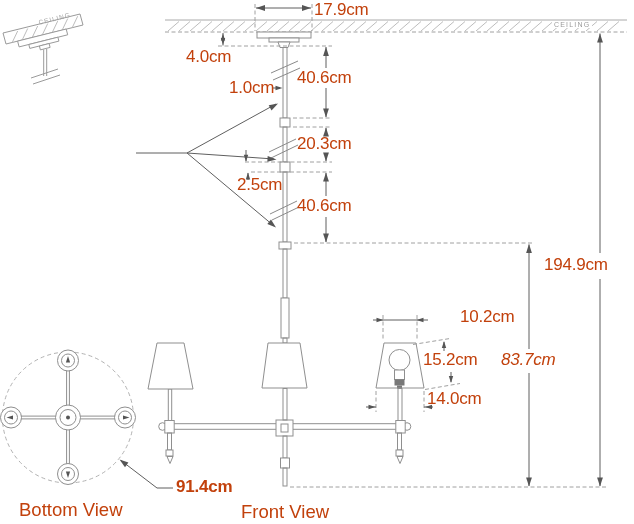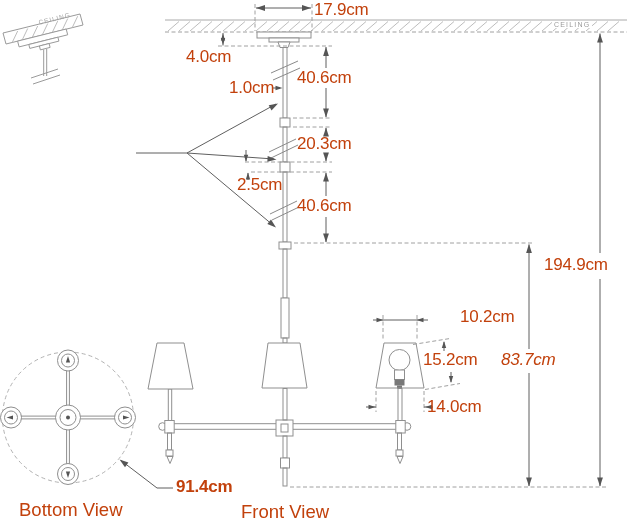--- a/index.html
+++ b/index.html
@@ -260,21 +260,21 @@
   <div class="lbl dim" style="left:186px;top:48px;">4.0cm</div>
   <div class="lbl dim" style="left:297px;top:69px;">40.6cm</div>
   <div class="lbl dim" style="left:229px;top:79px;">1.0cm</div>
   <div class="lbl dim" style="left:297px;top:135px;text-align:right;">20.3cm</div>
   <div class="lbl dim" style="left:237px;top:176px;">2.5cm</div>
   <div class="lbl dim" style="left:297px;top:197px;">40.6cm</div>
   <div class="lbl dim" style="left:544px;top:256px;">194.9cm</div>
   <div class="lbl dim" style="left:501px;top:351px;font-style:italic;">83.7cm</div>
   <div class="lbl dim" style="left:424px;top:308px;margin-left:36px;">10.2cm</div>
   <div class="lbl dim" style="left:423px;top:351px;">15.2cm</div>
-  <div class="lbl dim" style="left:427px;top:398px;">14.0cm</div>
+  <div class="lbl dim" style="left:427px;top:390px;">14.0cm</div>
   <div class="lbl dim" style="left:176px;top:478px;font-weight:bold;">91.4cm</div>
 
   <div class="lbl note" style="left:50px;top:145px;">
   </div>
 
   <div class="lbl view" style="left:19px;top:500px;">Bottom View</div>
   <div class="lbl view" style="left:241px;top:502px;">Front View</div>
 </div>
 
 </body></html>

